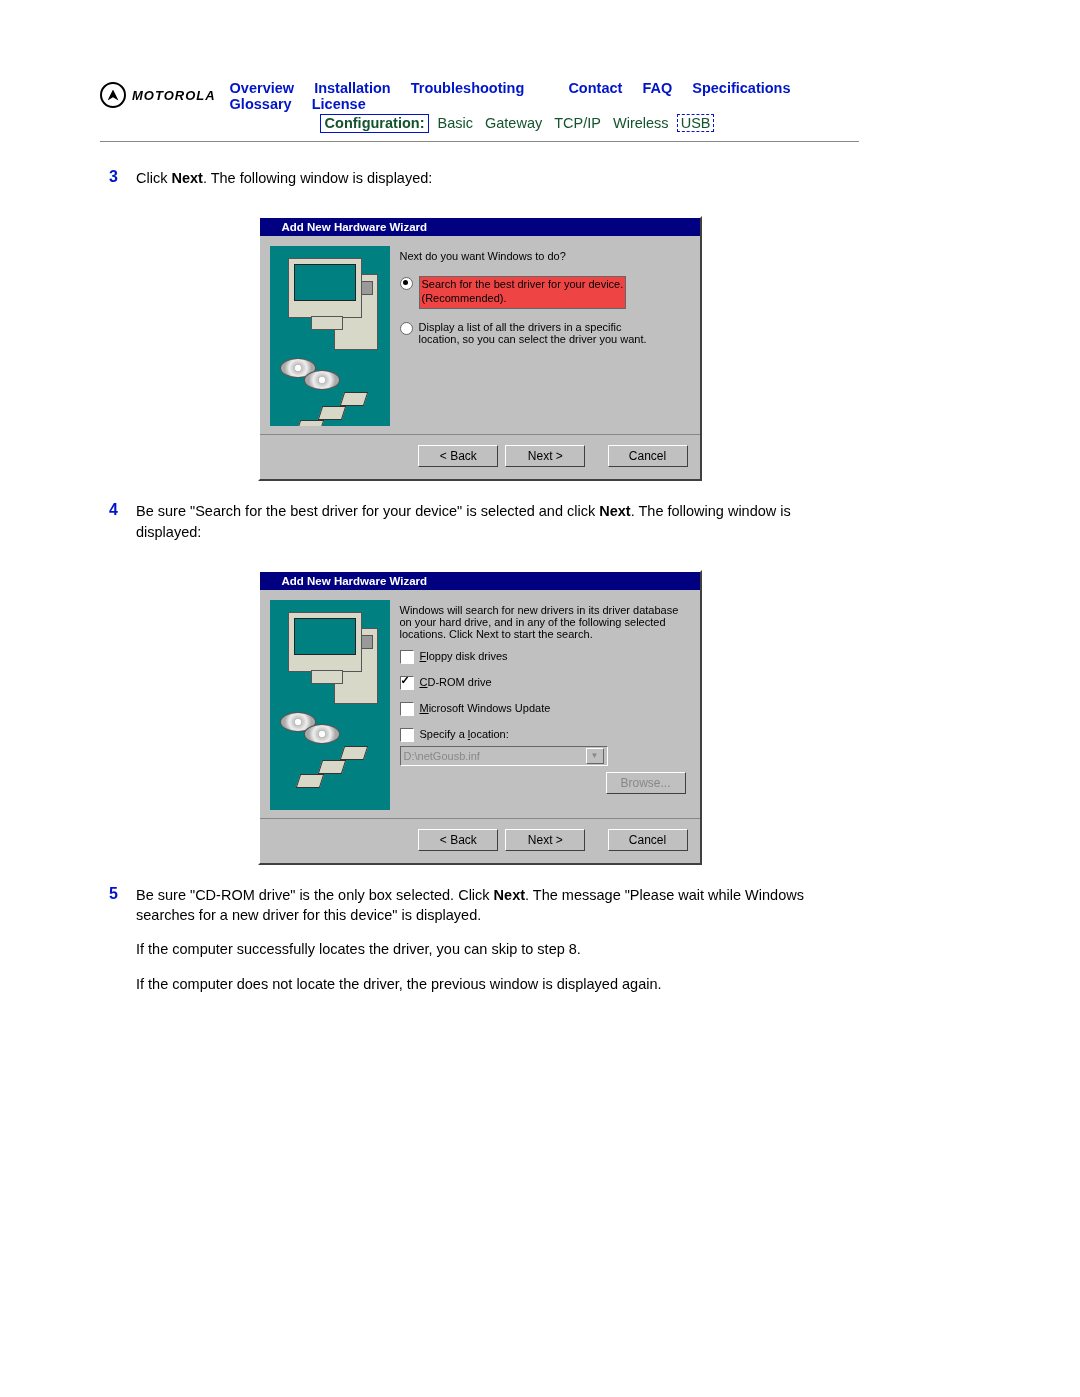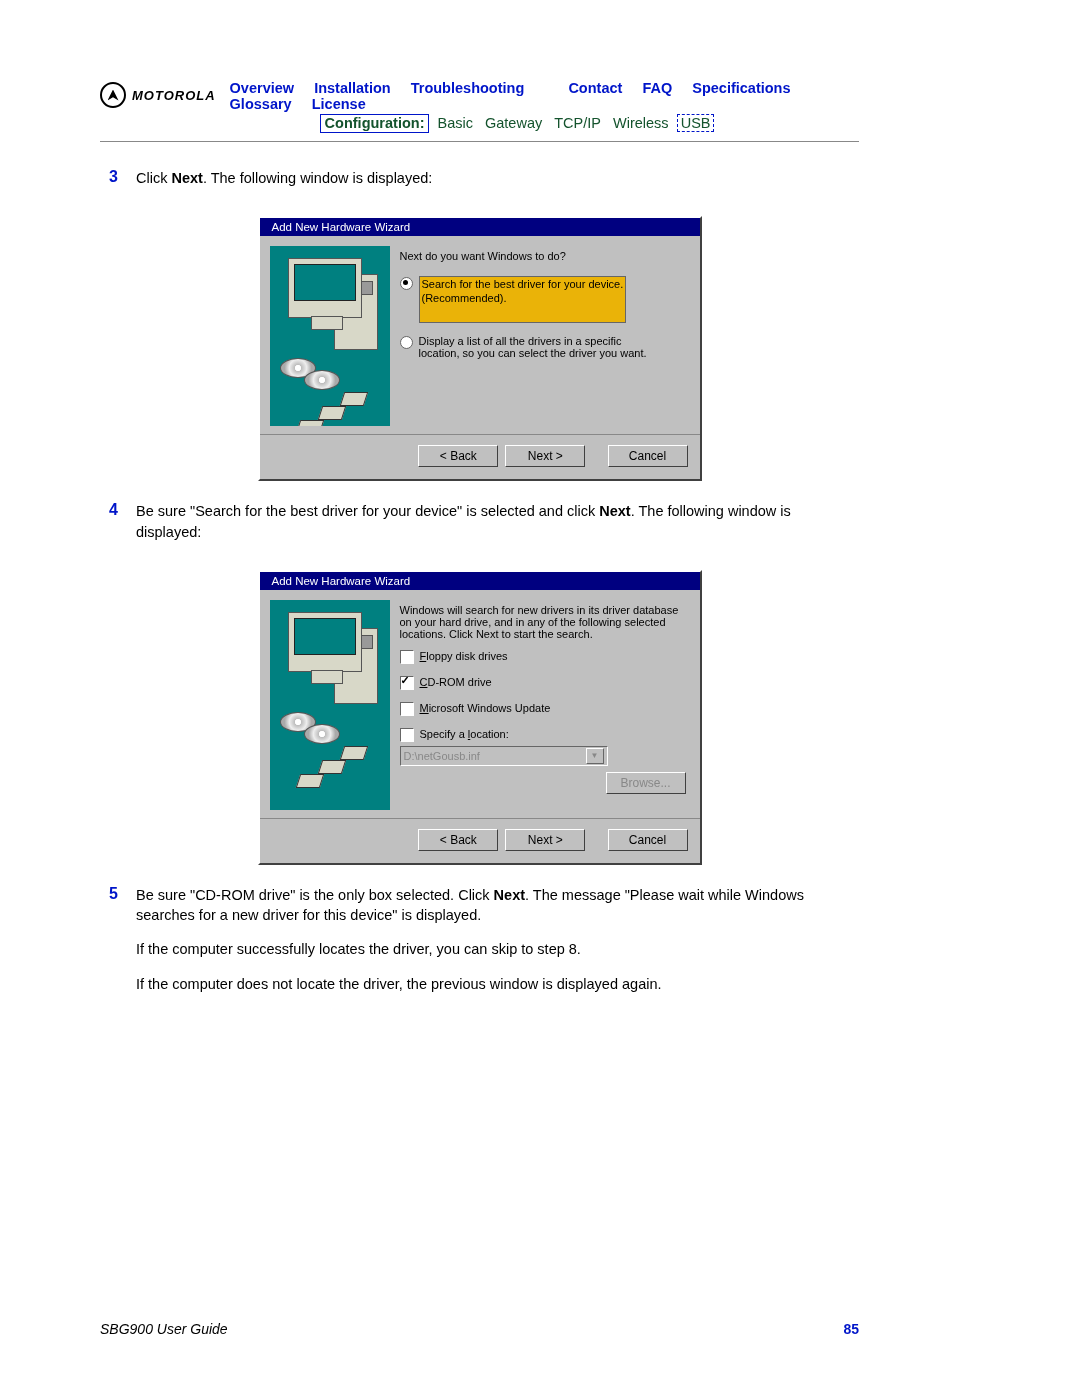--- a/index.html
+++ b/index.html
@@ -102,22 +102,22 @@
     border-left: 2px solid #fff;
     border-right: 2px solid #404040;
     border-bottom: 2px solid #404040;
     font-family: "MS Sans Serif", Tahoma, Arial, sans-serif;
     font-size: 11px;
     margin: 6px auto 20px auto;
   }
   .wizard-title {
     background: #000080;
     color: #fff;
-    font-weight: normal;
-    padding: 3px 12px;
+    font-weight: bold;
+    padding: 3px 22px;
     font-size: 11.5px;
   }
   .wizard-body {
     display: flex;
     padding: 10px 12px 8px 10px;
     gap: 10px;
   }
   .wizard-img {
     width: 120px;
     height: 180px;
@@ -183,21 +183,21 @@
     width:12px; height:12px; background:#fff;
     border-top:1px solid #666; border-left:1px solid #666;
     border-right:1px solid #fff; border-bottom:1px solid #fff;
     flex-shrink:0; margin-top:0px; position:relative;
   }
   .check-box.sel::after {
     content:"✓"; position:absolute; top:-3px; left:0;
     font-size:11px; color:#000; font-weight:bold;
   }
   .opt-box {
-    border:1px solid #666; padding:1px 2px 16px 2px; background:#eab308;
+    border:1px solid #666; padding:1px 2px 2px 2px; background:#ef4444;
     line-height:1.25;
   }
   .u { text-decoration: underline; }
   .loc-input {
     width: 200px;
     background:#c0c0c0;
     border-top:1px solid #666; border-left:1px solid #666;
     border-right:1px solid #fff; border-bottom:1px solid #fff;
     color:#888; padding:1px 3px; font-size:11px;
     display:inline-flex; justify-content:space-between; align-items:center;
@@ -380,18 +380,14 @@
     <div class="step-num">5</div>
     <div class="step-body">
       <p>
         <span>Be sure "CD-ROM drive" is the only box selected. Click </span><span class="bold">Next</span><span>. The message "Please wait while Windows searches for a new driver for this device" is displayed.</span>
       </p>
       <p>If the computer successfully locates the driver, you can skip to step 8.</p>
       <p>If the computer does not locate the driver, the previous window is displayed again.</p>
     </div>
   </div>
 
-  <div class="footer">
-    <span>SBG900 User Guide</span>
-    <span class="page-no">85</span>
-  </div>
 
 </div>
 
 </body></html>

